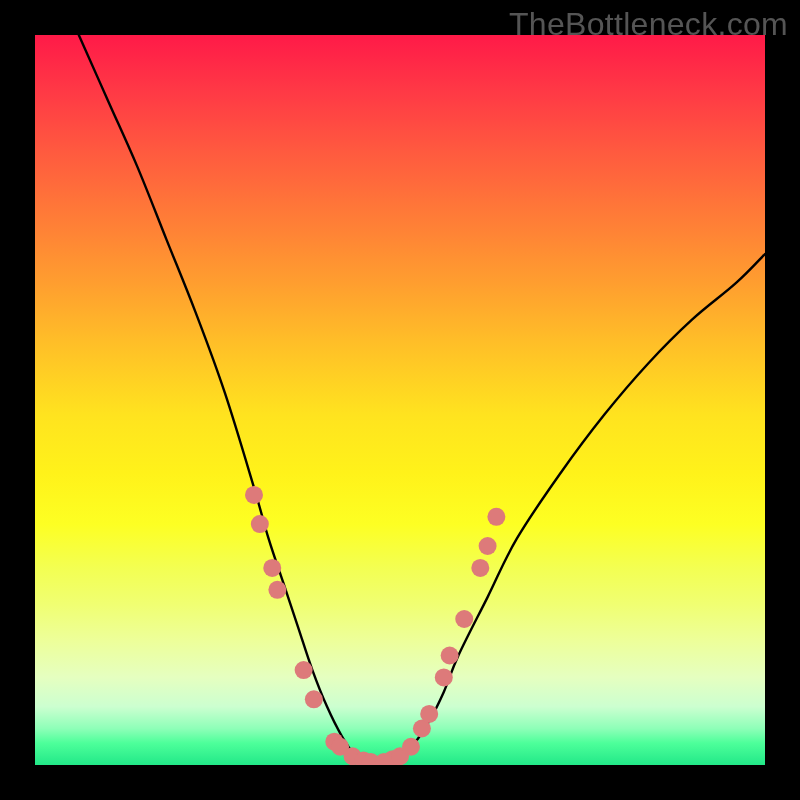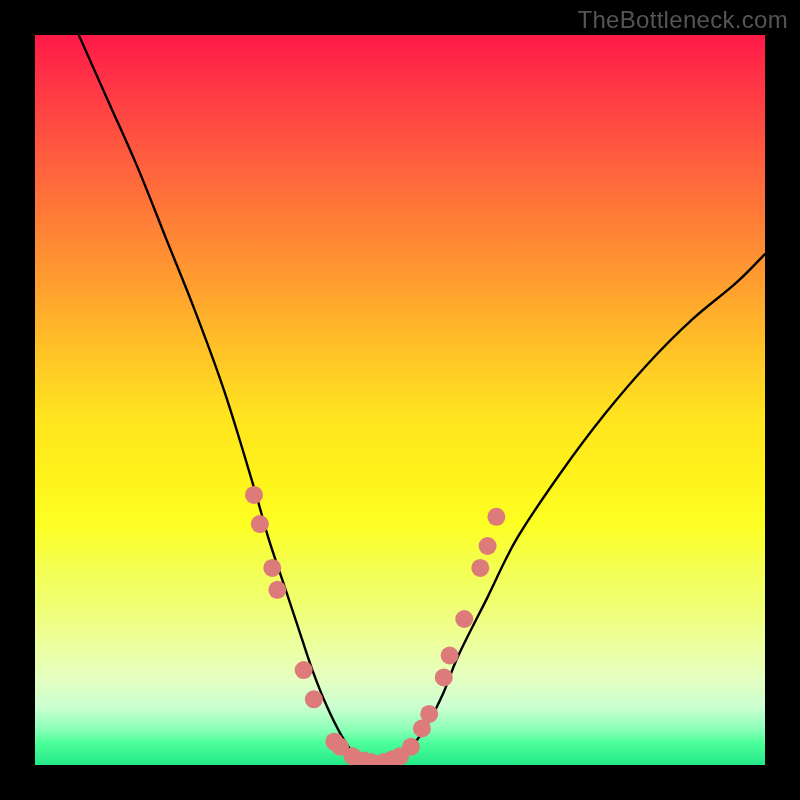--- a/index.html
+++ b/index.html
@@ -3,21 +3,21 @@
 <meta charset="utf-8">
 <style>
   * { margin: 0; padding: 0; box-sizing: border-box; }
   html, body { width: 800px; height: 800px; overflow: hidden; }
   body { background: #000; position: relative; font-family: Arial, sans-serif; }
   .watermark {
     position: absolute;
     top: 6px;
     right: 12px;
     color: #555;
-    font-size: 24px;
+    font-size: 32px;
     font-weight: 500;
     z-index: 10;
     letter-spacing: 0.3px;
   }
   .plot-area {
     position: absolute;
     left: 35px;
     top: 35px;
     width: 730px;
     height: 730px;

